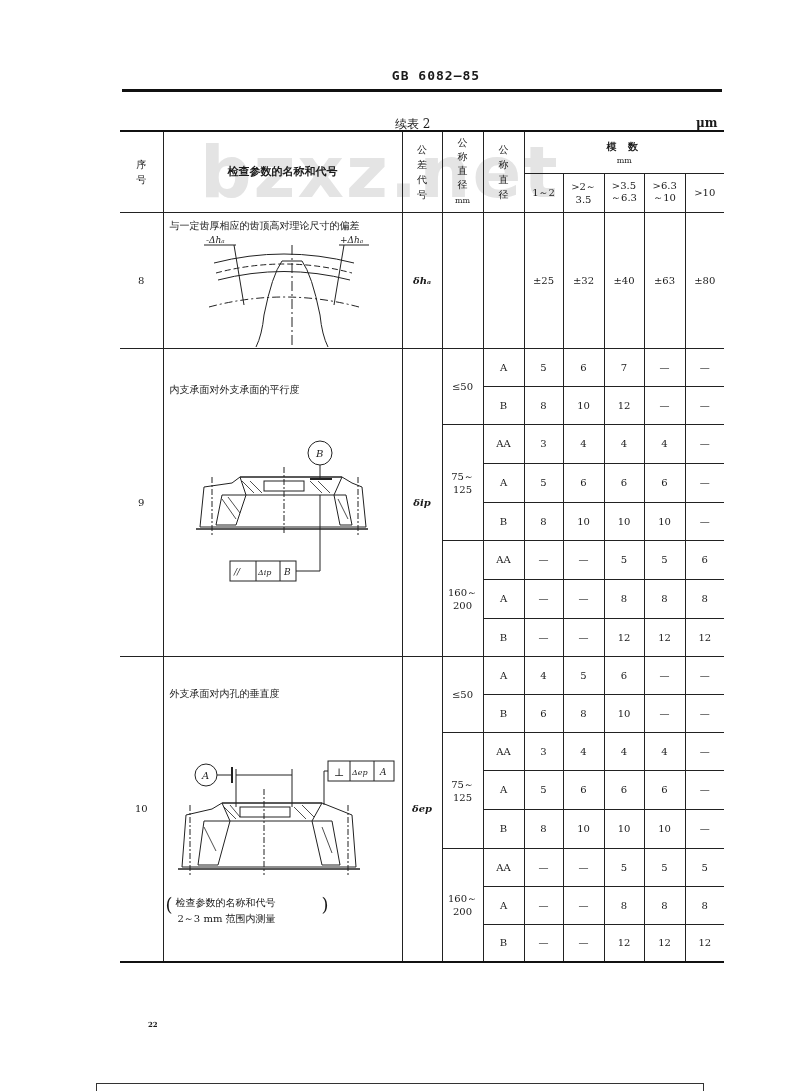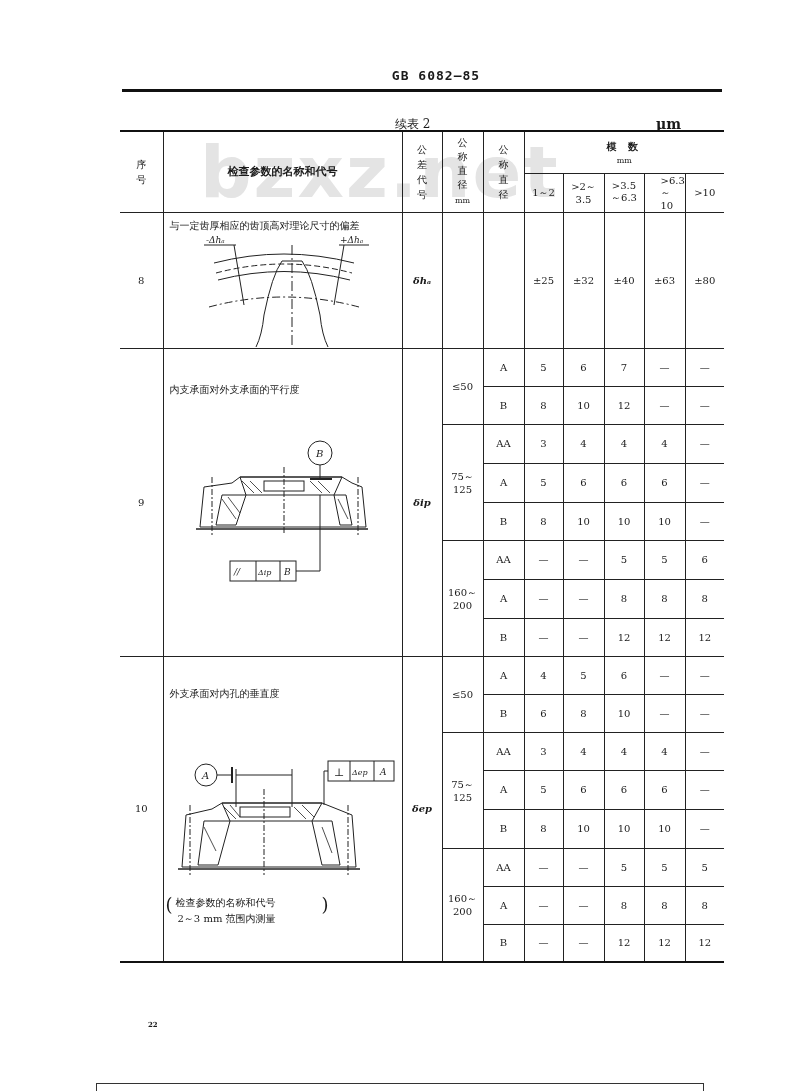--- a/index.html
+++ b/index.html
@@ -3,21 +3,21 @@
 <meta charset="utf-8">
 <style>
   html,body{margin:0;padding:0;background:#fff;}
   body{width:800px;height:1091px;position:relative;overflow:hidden;
        font-family:"DejaVu Serif","Liberation Serif",serif;color:#1a1a1a;}
   .abs{position:absolute;}
   .std-code{left:0;width:800px;top:68px;text-align:center;font-weight:bold;font-size:13px;
             letter-spacing:1px;font-family:"DejaVu Sans Mono","Liberation Mono",monospace;margin-left:36px;}
   .top-rule{left:122px;width:600px;top:89px;height:0;border-top:3px solid #111;}
   .table-title{left:395px;top:116px;font-size:12px;}
-  .unit{left:656px;top:116px;font-size:14px;font-weight:bold;}
+  .unit{left:696px;top:116px;font-size:12px;font-weight:bold;}
   .watermark{left:200px;top:130px;font-size:72px;font-weight:bold;color:#e4e4e4;
              font-family:"DejaVu Sans","Liberation Sans",sans-serif;letter-spacing:2px;z-index:0;}
   .tbl-wrap{left:120px;top:130px;width:604px;z-index:1;}
   table{border-collapse:collapse;width:604px;table-layout:fixed;}
   td,th{border:1px solid #222;text-align:center;vertical-align:middle;padding:0;
         font-size:10px;font-weight:normal;}
   table{border-top:2px solid #111;border-bottom:2px solid #111;}
   th.vert{line-height:15px;font-size:10px;}
   .small{font-size:8px;}
   .tbl-wrap td:first-child, .tbl-wrap th:first-child{border-left:none;}
@@ -60,21 +60,21 @@
     <th rowspan="2" style="font-size:11px;font-weight:bold;">检查参数的名称和代号</th>
     <th rowspan="2" class="vert"><span style="display:inline-block;width:11px;word-break:break-all;">公差代号</span></th>
     <th rowspan="2" class="vert"><span style="display:inline-block;width:11px;word-break:break-all;line-height:14px;">公称直径</span><br><span class="small">mm</span></th>
     <th rowspan="2" class="vert"><span style="display:inline-block;width:11px;word-break:break-all;">公称直径</span></th>
     <th colspan="5"><span style="font-weight:bold;letter-spacing:4px;">模 数</span><br><span class="small">mm</span></th>
   </tr>
   <tr style="height:39px">
     <th>1～2</th>
     <th style="padding:0 4px;">&gt;2～3.5</th>
     <th style="padding:0 4px;">&gt;3.5～6.3</th>
-    <th style="padding:0 16px;margin-left:32px;">&gt;6.3～10</th>
+    <th style="padding:0 8px;margin-left:32px;">&gt;6.3～10</th>
     <th>&gt;10</th>
   </tr>
 
   <tr style="height:136px">
     <td>8</td>
     <td class="param-cell">
       <span class="param-name" style="top:6px;">与一定齿厚相应的齿顶高对理论尺寸的偏差</span>
       <svg class="drawing" style="left:30px;top:22px;" width="180" height="112" viewBox="0 0 180 112">
         <g fill="none" stroke="#222" stroke-width="1">
           <path d="M20 28 Q90 10 160 28"></path>

